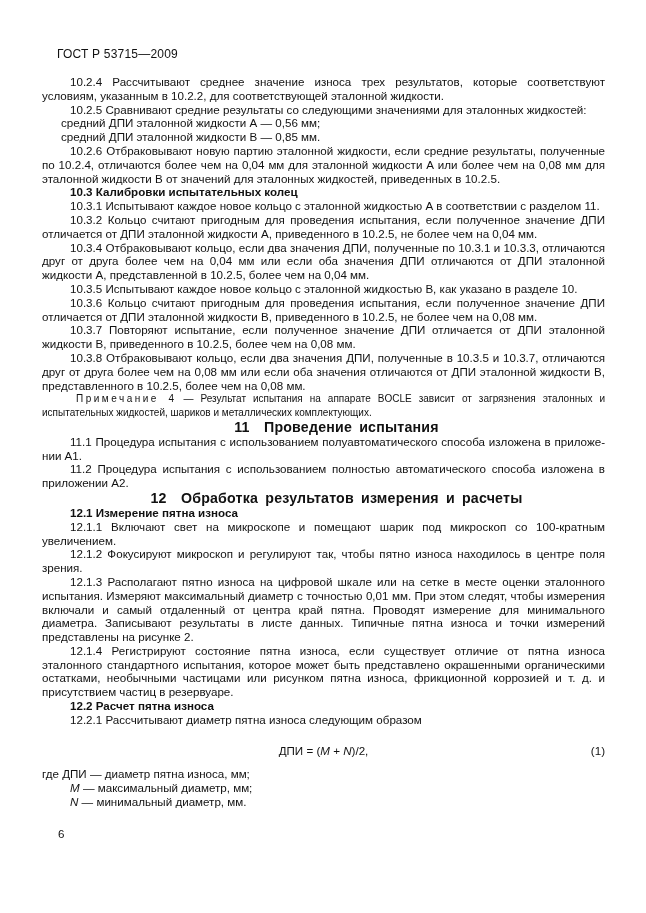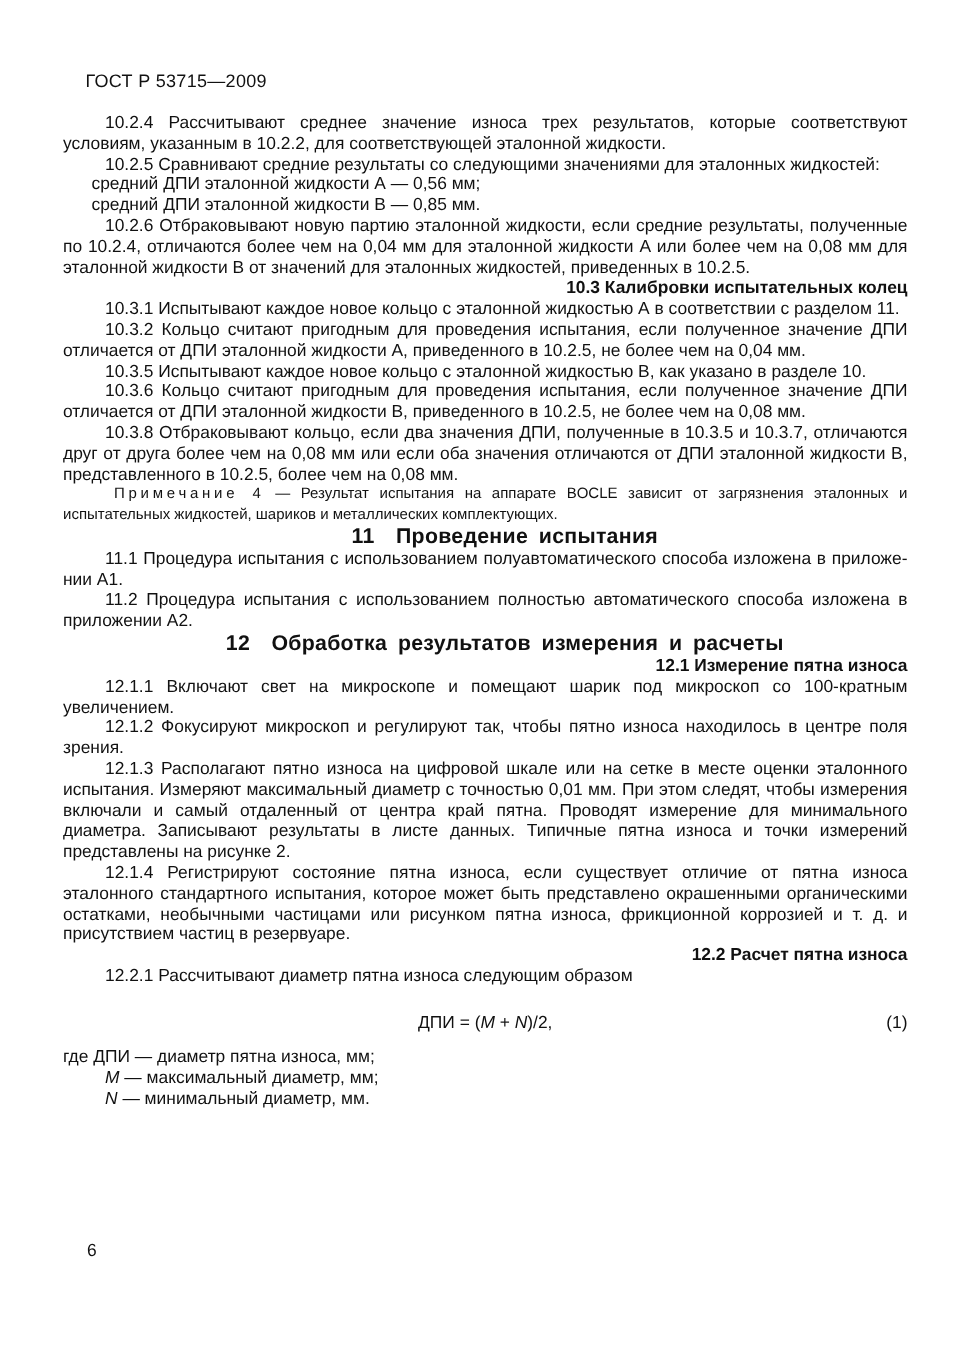--- a/index.html
+++ b/index.html
@@ -17,21 +17,21 @@
     font-size:12px; font-weight:normal; letter-spacing:0.2px;
   }
   .doc {
     position:absolute; top:75px; left:42px; width:563px;
     font-size:11.6px; line-height:13.8px;
     text-align:justify;
   }
   .doc p { margin:0; }
   .para     { text-indent:28px; }
   .para-sub { text-indent:19px; }
-  .h3 { font-weight:bold; text-indent:28px; text-align:right; }
+  .h3 { font-weight:bold; text-indent:28px; text-align:left; }
   .h2 {
     font-weight:bold; font-size:14.2px; line-height:16px;
     margin:9px 0 12px; text-indent:26px; text-align:center;
     white-space:pre-wrap; word-spacing:3px; letter-spacing:0.2px;
   }
   .note {
     font-size:10px; line-height:13.2px;
     margin-top:5px; text-indent:34px;
   }
   .note-label { letter-spacing:2.5px; }
@@ -57,22 +57,24 @@
 
   <div class="doc">
       <p class="para">10.2.4 Рассчитывают среднее значение износа трех результатов, которые соответствуют условиям, указанным в 10.2.2, для соответствующей эталонной жидкости.</p>
       <p class="para">10.2.5 Сравнивают средние результаты со следующими значениями для эталонных жидкостей:</p>
       <p class="para-sub">средний ДПИ эталонной жидкости А — 0,56 мм;</p>
       <p class="para-sub">средний ДПИ эталонной жидкости В — 0,85 мм.</p>
       <p class="para">10.2.6 Отбраковывают новую партию эталонной жидкости, если средние результаты, полученные по 10.2.4, отличаются более чем на 0,04 мм для эталонной жидкости А или более чем на 0,08 мм для эталонной жидкости В от значений для эталонных жидкостей, приведенных в 10.2.5.</p>
       <p class="h3">10.3 Калибровки испытательных колец</p>
       <p class="para">10.3.1 Испытывают каждое новое кольцо с эталонной жидкостью А в соответствии с разделом 11.</p>
       <p class="para">10.3.2 Кольцо считают пригодным для проведения испытания, если полученное значение ДПИ отли­чается от ДПИ эталонной жидкости А, приведенного в 10.2.5, не более чем на 0,04 мм.</p>
+      <p class="para">10.3.4 Отбраковывают кольцо, если два значения ДПИ, полученные по 10.3.1 и 10.3.3, отличаются друг от друга более чем на 0,04 мм или если оба значения ДПИ отличаются от ДПИ эталонной жидкости А, представленной в 10.2.5, более чем на 0,04 мм.</p>
       <p class="para">10.3.5 Испытывают каждое новое кольцо с эталонной жидкостью В, как указано в разделе 10.</p>
       <p class="para">10.3.6 Кольцо считают пригодным для проведения испытания, если полученное значение ДПИ отли­чается от ДПИ эталонной жидкости В, приведенного в 10.2.5, не более чем на 0,08 мм.</p>
+      <p class="para">10.3.7 Повторяют испытание, если полученное значение ДПИ отличается от ДПИ эталонной жидко­сти В, приведенного в 10.2.5, более чем на 0,08 мм.</p>
       <p class="para">10.3.8 Отбраковывают кольцо, если два значения ДПИ, полученные в 10.3.5 и 10.3.7, отличаются друг от друга более чем на 0,08 мм или если оба значения отличаются от ДПИ эталонной жидкости В, представ­ленного в 10.2.5, более чем на 0,08 мм.</p>
       <p class="note"><span class="note-label">Примечание 4</span> — Результат испытания на аппарате BOCLE зависит от загрязнения эталонных и испытательных жидкостей, шариков и металлических комплектующих.</p>
       <p class="h2">11  Проведение испытания</p>
       <p class="para">11.1 Процедура испытания с использованием полуавтоматического способа изложена в приложе­нии А1.</p>
       <p class="para">11.2 Процедура испытания с использованием полностью автоматического способа изложена в прило­жении А2.</p>
       <p class="h2">12  Обработка результатов измерения и расчеты</p>
       <p class="h3">12.1 Измерение пятна износа</p>
       <p class="para">12.1.1 Включают свет на микроскопе и помещают шарик под микроскоп со 100-кратным увеличением.</p>
       <p class="para">12.1.2 Фокусируют микроскоп и регулируют так, чтобы пятно износа находилось в центре поля зрения.</p>
       <p class="para">12.1.3 Располагают пятно износа на цифровой шкале или на сетке в месте оценки эталонного испыта­ния. Измеряют максимальный диаметр с точностью 0,01 мм. При этом следят, чтобы измерения включали и самый отдаленный от центра край пятна. Проводят измерение для минимального диаметра. Записывают результаты в листе данных. Типичные пятна износа и точки измерений представлены на рисунке 2.</p>

